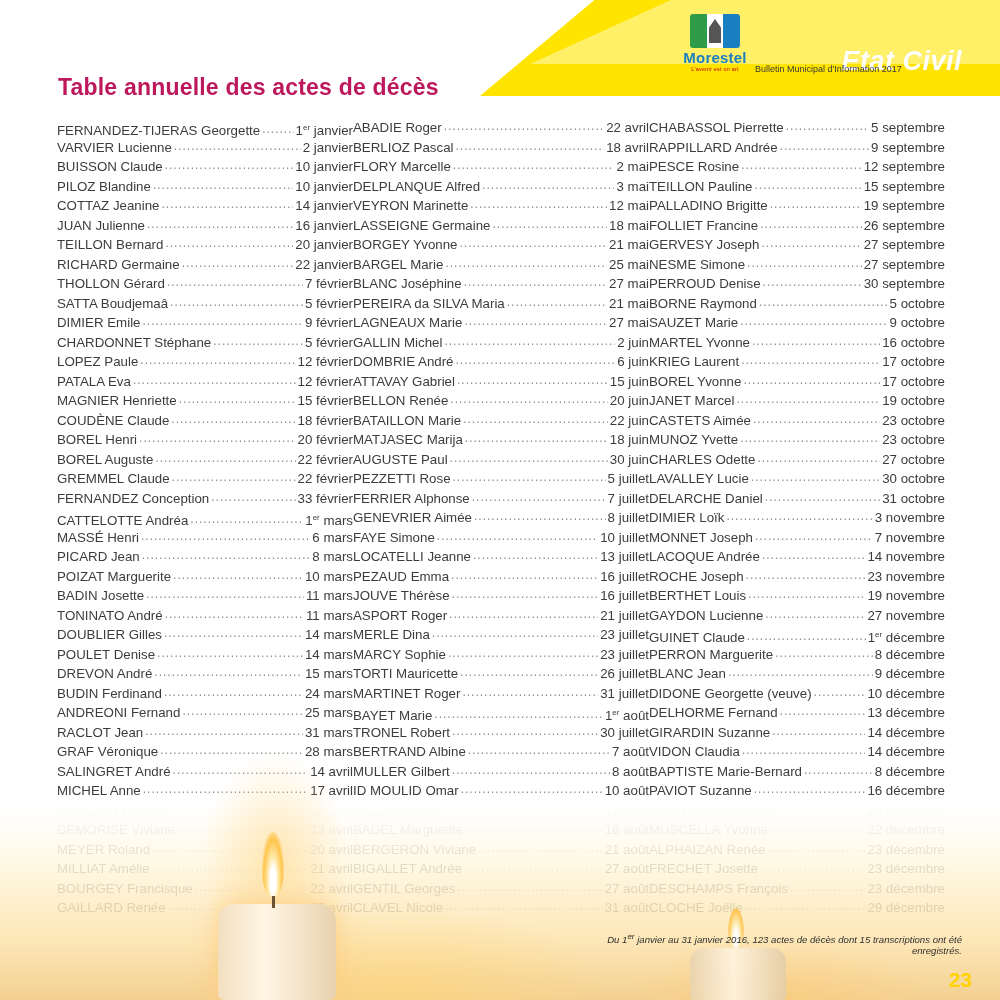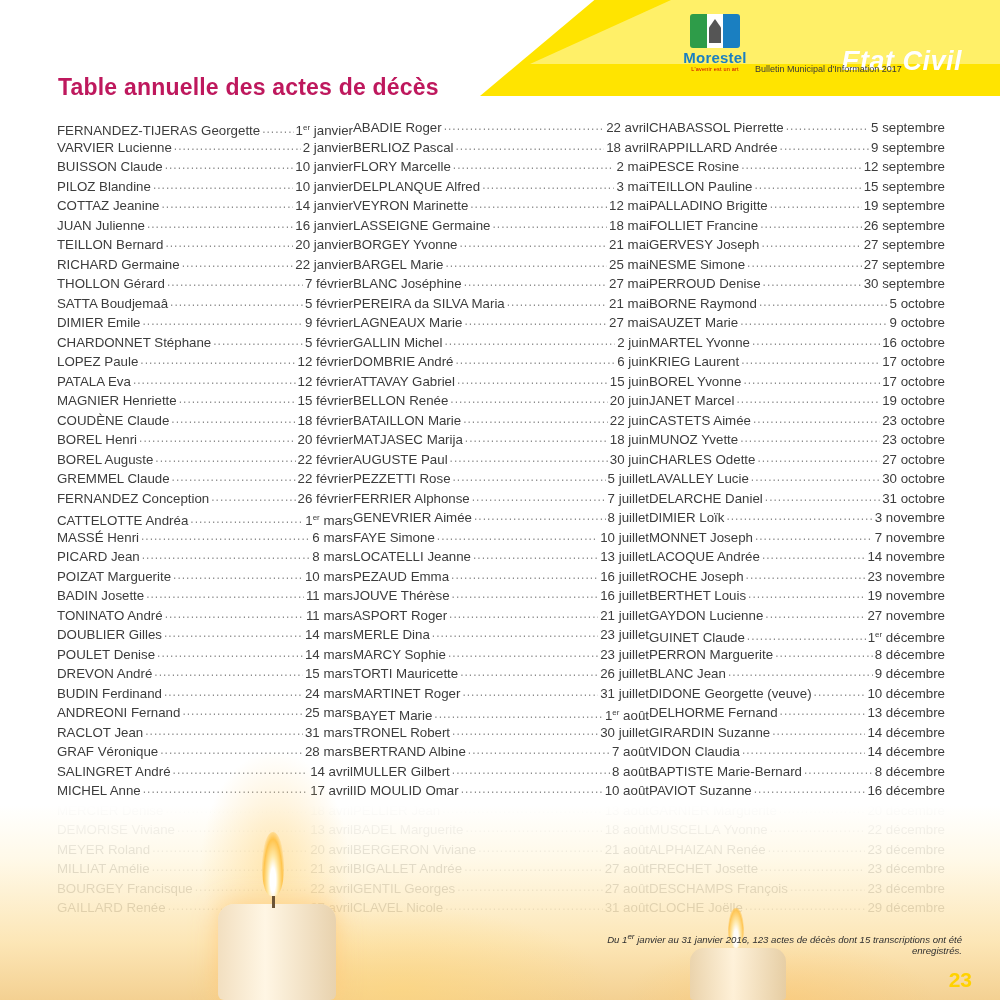--- a/index.html
+++ b/index.html
@@ -246,21 +246,21 @@
           <span class="dt">22 février</span>
         </div>
         <div class="entry">
           <span class="nm">GREMMEL Claude</span>
           <span class="dots">............................................................</span>
           <span class="dt">22 février</span>
         </div>
         <div class="entry">
           <span class="nm">FERNANDEZ Conception</span>
           <span class="dots">............................................................</span>
-          <span class="dt">26 février</span>
+          <span class="dt">33 février</span>
         </div>
         <div class="entry">
           <span class="nm">CATTELOTTE Andréa</span>
           <span class="dots">............................................................</span>
           <span class="dt">1<sup>er</sup> mars</span>
         </div>
         <div class="entry">
           <span class="nm">MASSÉ Henri</span>
           <span class="dots">............................................................</span>
           <span class="dt">6 mars</span>

